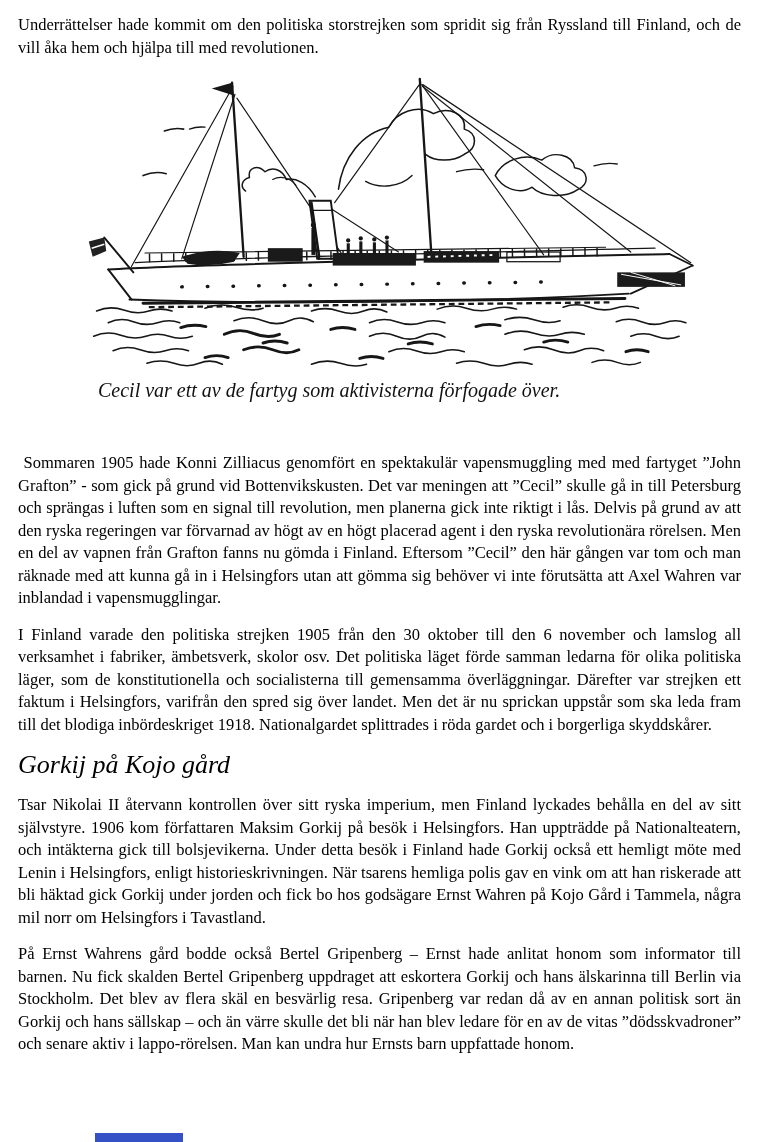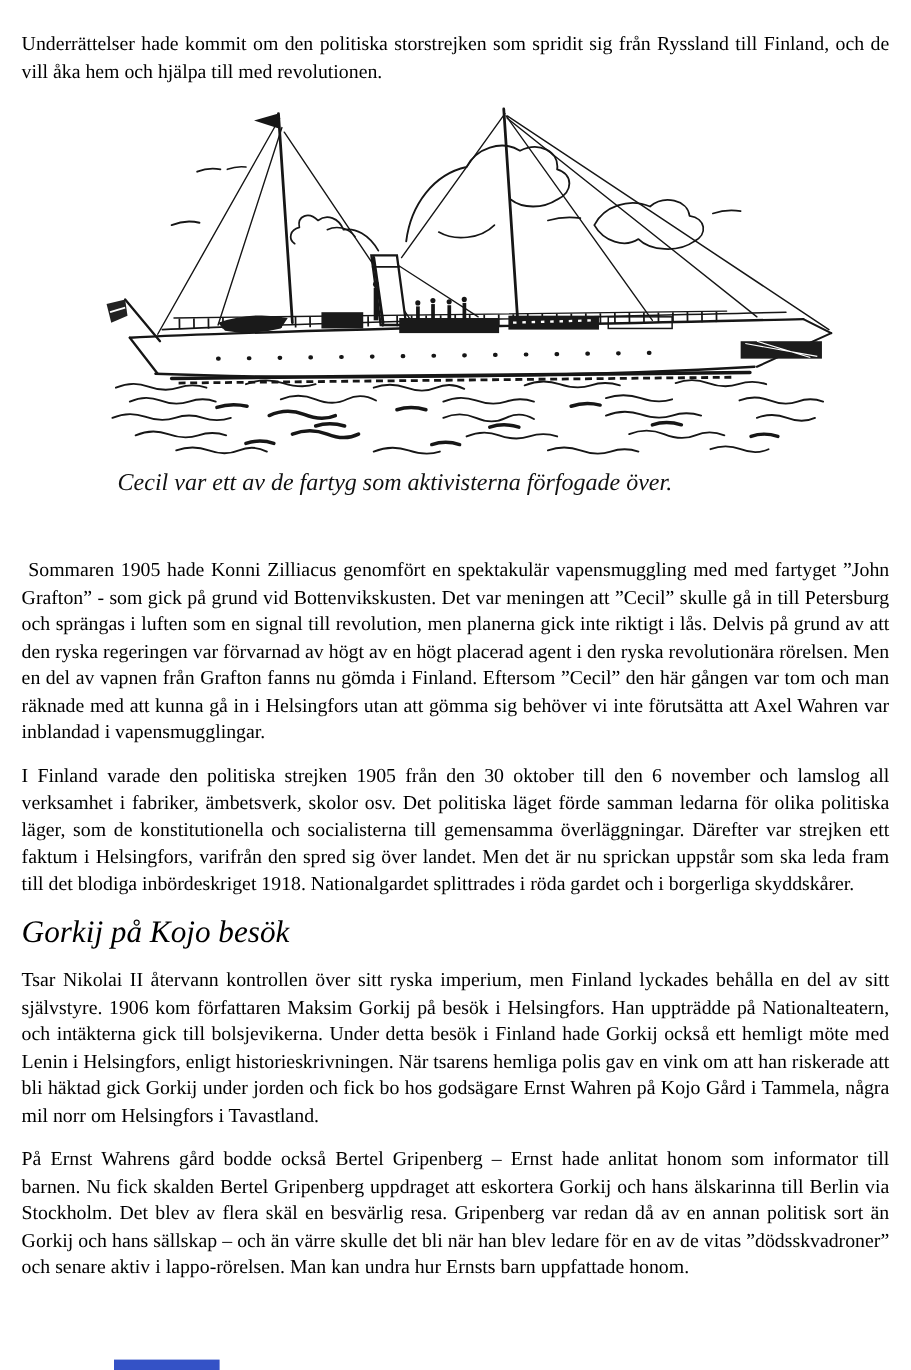--- a/index.html
+++ b/index.html
@@ -14,21 +14,21 @@
     position: relative;
     width: 759px;
     height: 1142px;
     box-sizing: border-box;
     padding: 14px 18px 0 18px;
     font-family: "Liberation Serif", "DejaVu Serif", serif;
     color: #000000;
     background: #ffffff;
   }
   p.body-para {
-    margin: 12px 0 14px 0;
+    margin: 0 0 14px 0;
     font-size: 16.5px;
     line-height: 22.5px;
     text-align: justify;
   }
   figure.ship-figure {
     margin: 12px 0 0 68px;
     width: 625px;
   }
   figure.ship-figure svg { display: block; }
   figcaption.caption {
@@ -176,21 +176,21 @@
         <path d="M555,288 q11,-4 23,0"></path>
       </g>
     </svg>
     <figcaption class="caption">Cecil var ett av de fartyg som aktivisterna förfogade över.</figcaption>
   </figure>
 
   <p class="body-para">&nbsp;Sommaren 1905 hade Konni Zilliacus genomfört en spektakulär vapensmuggling med med fartyget ”John Grafton” - som gick på grund vid Bottenvikskusten. Det var meningen att ”Cecil” skulle gå in till Petersburg och sprängas i luften som en signal till revolution, men planerna gick inte riktigt i lås. Delvis på grund av att den ryska regeringen var förvarnad av högt av en högt placerad agent i den ryska revolutionära rörelsen. Men en del av vapnen från Grafton fanns nu gömda i Finland. Eftersom ”Cecil” den här gången var tom och man räknade med att kunna gå in i Helsingfors utan att gömma sig behöver vi inte förutsätta att Axel Wahren var inblandad i vapensmugglingar.</p>
 
   <p class="body-para">I Finland varade den politiska strejken 1905 från den 30 oktober till den 6 november och lamslog all verksamhet i fabriker, ämbetsverk, skolor osv. Det politiska läget förde samman ledarna för olika politiska läger, som de konstitutionella och socialisterna till gemensamma överläggningar. Därefter var strejken ett faktum i Helsingfors, varifrån den spred sig över landet. Men det är nu sprickan uppstår som ska leda fram till det blodiga inbördeskriget 1918. Nationalgardet splittrades i röda gardet och i borgerliga skyddskårer.</p>
 
-  <h2 class="section-heading">Gorkij på Kojo besök</h2>
+  <h2 class="section-heading">Gorkij på Kojo gård</h2>
 
   <p class="body-para">Tsar Nikolai II återvann kontrollen över sitt ryska imperium, men Finland lyckades behålla en del av sitt självstyre. 1906 kom författaren Maksim Gorkij på besök i Helsingfors. Han uppträdde på Nationalteatern, och intäkterna gick till bolsjevikerna. Under detta besök i Finland hade Gorkij också ett hemligt möte med Lenin i Helsingfors, enligt historieskrivningen. När tsarens hemliga polis gav en vink om att han riskerade att bli häktad gick Gorkij under jorden och fick bo hos godsägare Ernst Wahren på Kojo Gård i Tammela, några mil norr om Helsingfors i Tavastland.</p>
 
   <p class="body-para">På Ernst Wahrens gård bodde också Bertel Gripenberg – Ernst hade anlitat honom som informator till barnen. Nu fick skalden Bertel Gripenberg uppdraget att eskortera Gorkij och hans älskarinna till Berlin via Stockholm. Det blev av flera skäl en besvärlig resa. Gripenberg var redan då av en annan politisk sort än Gorkij och hans sällskap – och än värre skulle det bli när han blev ledare för en av de vitas ”dödsskvadroner” och senare aktiv i lappo-rörelsen. Man kan undra hur Ernsts barn uppfattade honom.</p>
 
   <div class="partial-blue-bar" style="background: rgb(52, 82, 198);"></div>
 
 </div>
 
 </body></html>

